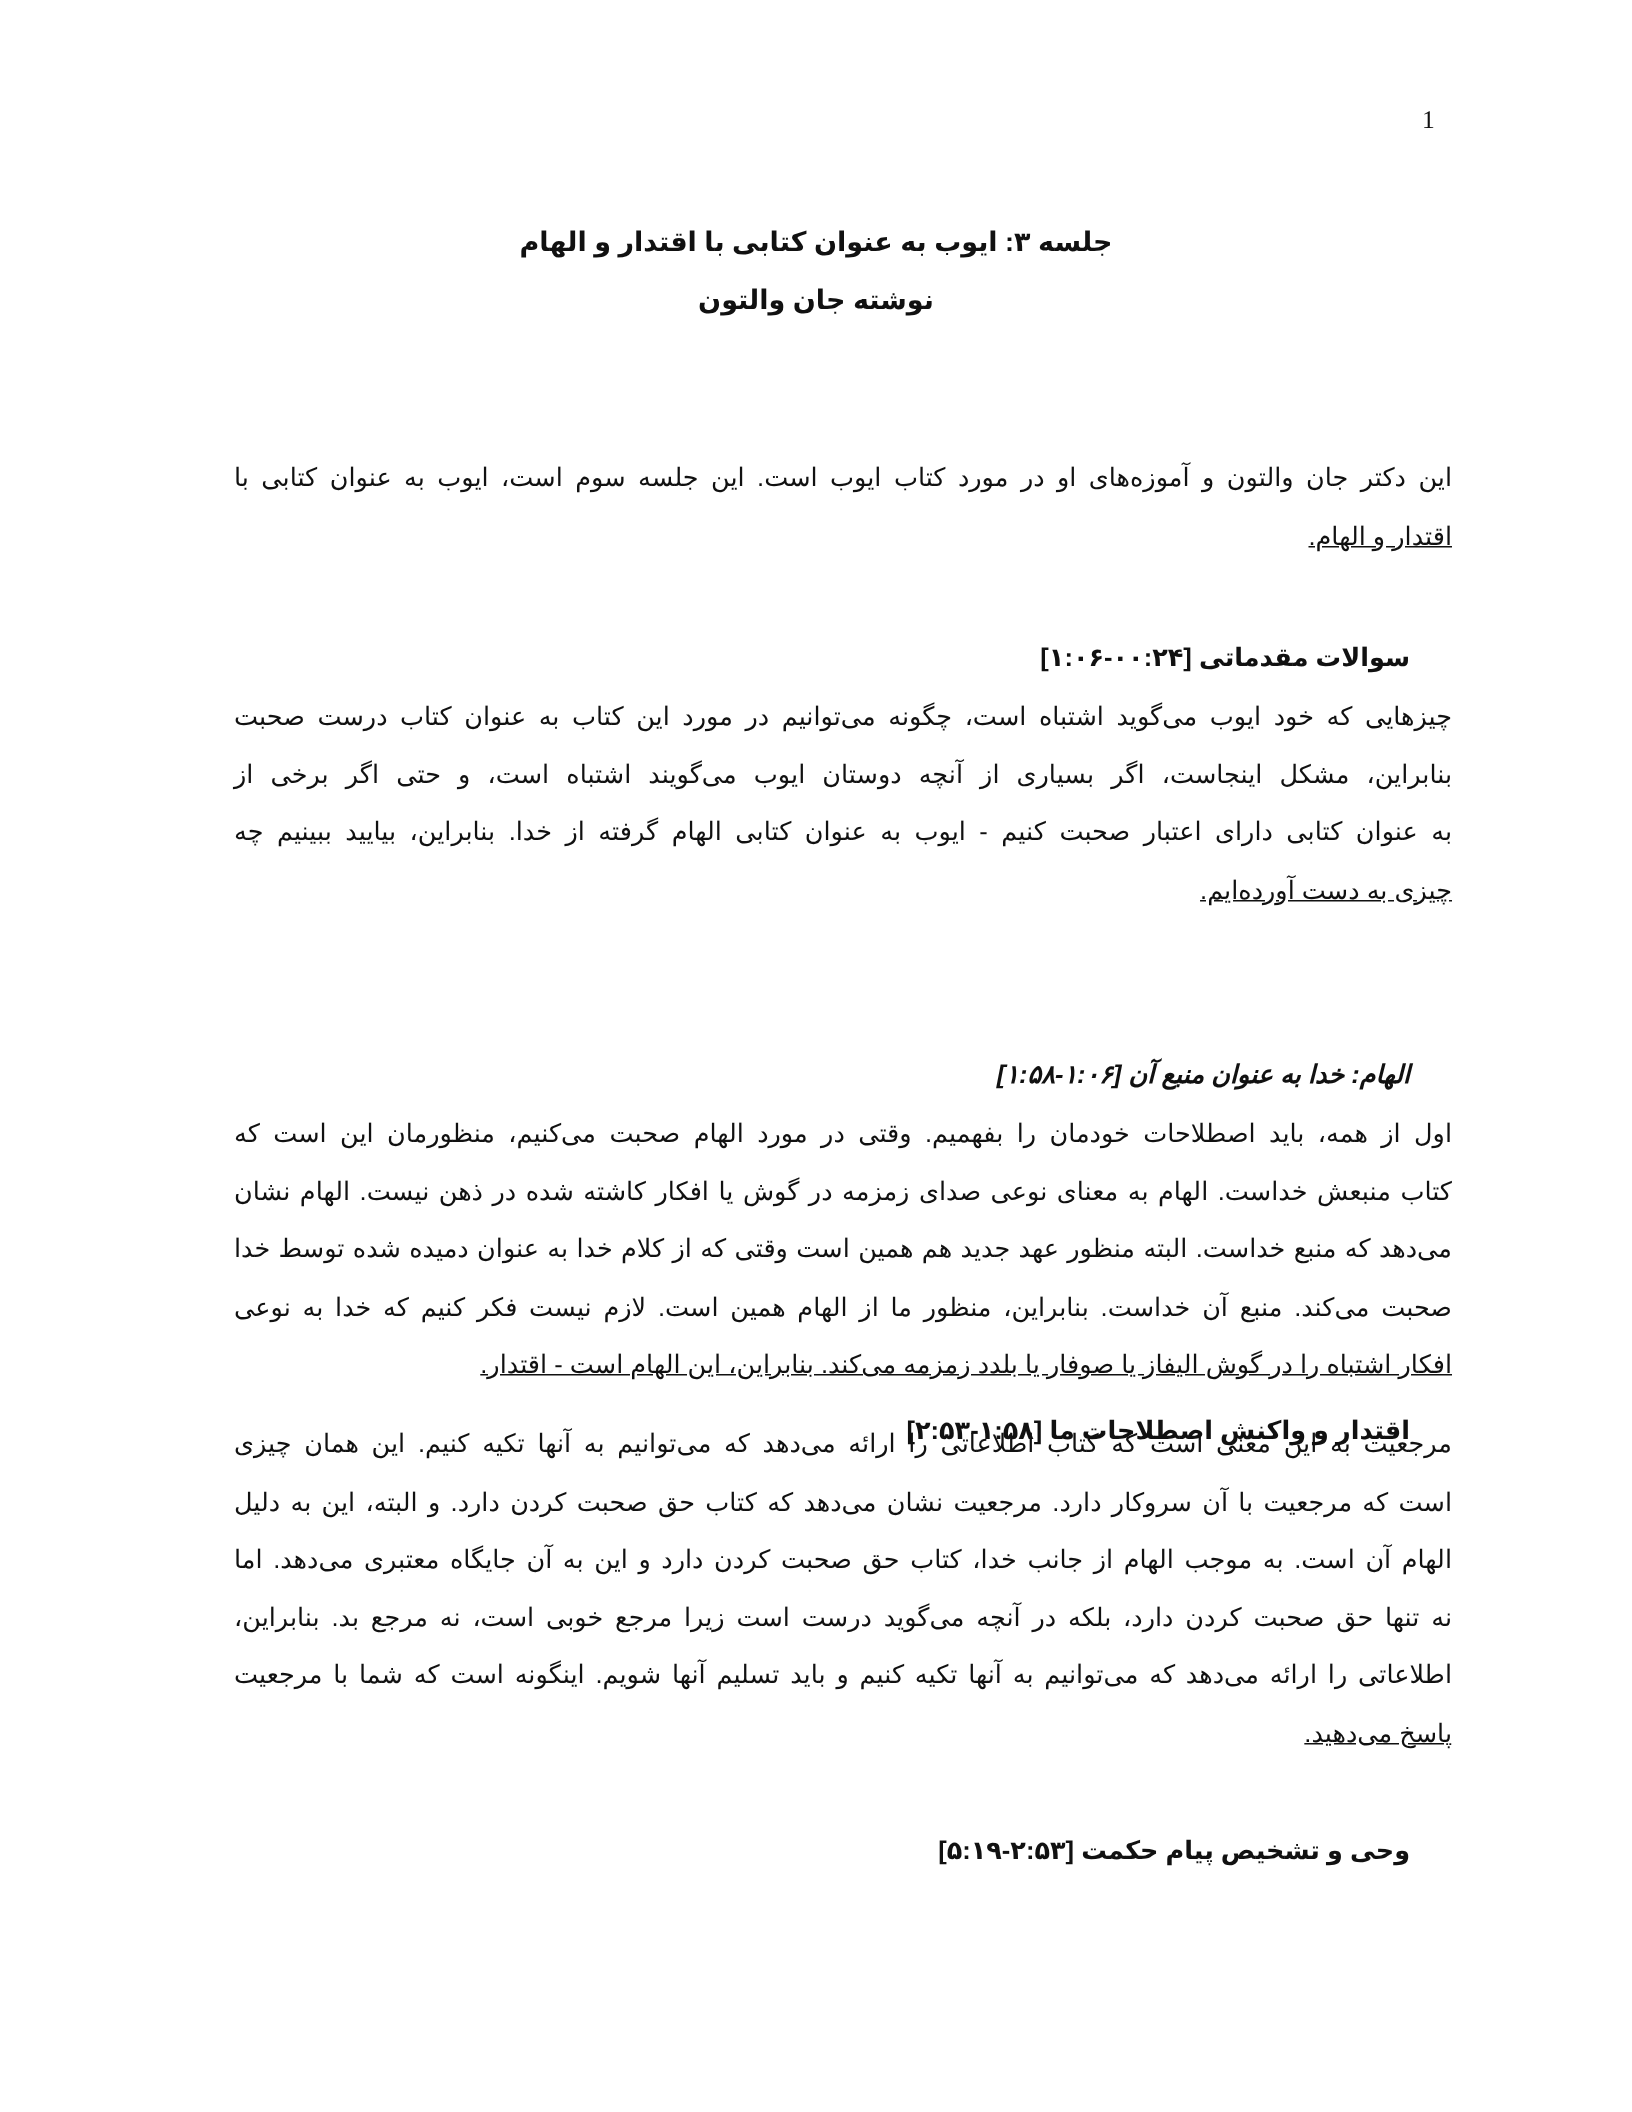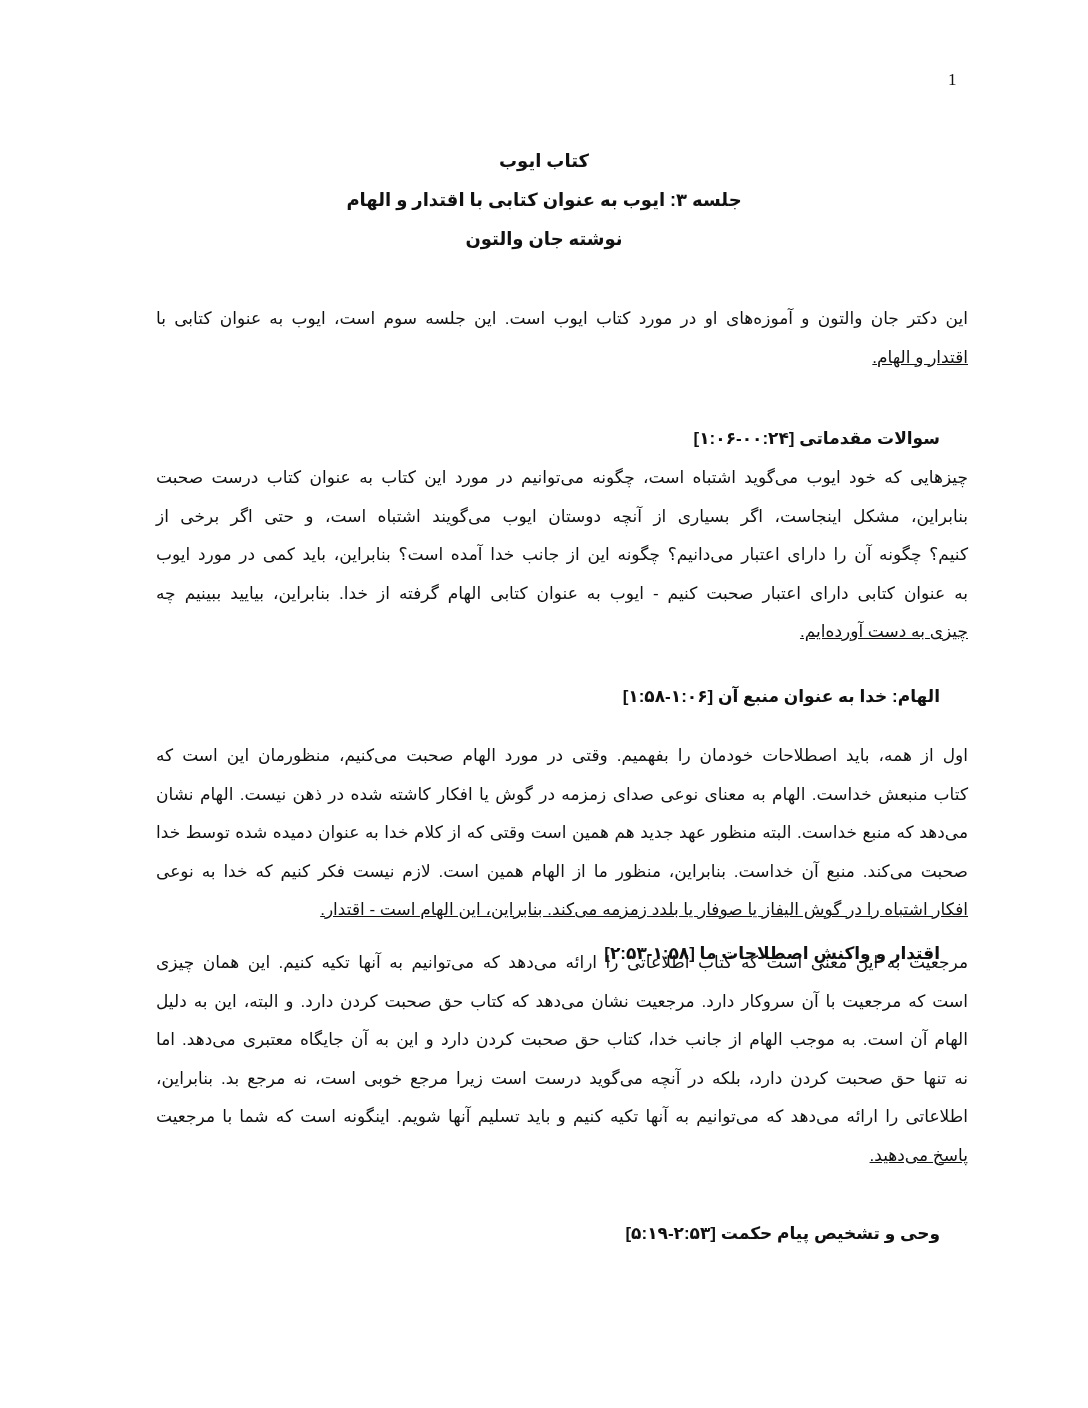--- a/index.html
+++ b/index.html
@@ -81,43 +81,41 @@
     }
   </style>
 </head>
 <body>
 
 <div class="page">
 
   <div class="page-number">1</div>
 
   <div class="title-block">
-    <span class="title-line">کتاب ایوب</span>
     <span class="title-line">جلسه ۳: ایوب به عنوان کتابی با اقتدار و الهام</span>
     <span class="title-line">نوشته جان والتون</span>
   </div>
 
   <div class="content" style="top:300px;">
     <span class="line">این دکتر جان والتون و آموزه‌های او در مورد کتاب ایوب است. این جلسه سوم است، ایوب به عنوان کتابی با</span>
     <span class="line last">اقتدار و الهام.</span>
   </div>
 
   <div class="heading" style="top:420px;">
     <span>سوالات مقدماتی</span>
     <span class="ts">[۱:۰۶-۰۰:۲۴]</span>
   </div>
   <div class="content" style="top:459px;">
     <span class="line">چیزهایی که خود ایوب می‌گوید اشتباه است، چگونه می‌توانیم در مورد این کتاب به عنوان کتاب درست صحبت</span>
     <span class="line">بنابراین، مشکل اینجاست، اگر بسیاری از آنچه دوستان ایوب می‌گویند اشتباه است، و حتی اگر برخی از</span>
-    <span class="line">کنیم؟ چگونه آن را دارای اعتبار می‌دانیم؟ چگونه این از جانب خدا آمده است؟ بنابراین، باید کمی در مورد ایوب</span>
     <span class="line">به عنوان کتابی دارای اعتبار صحبت کنیم - ایوب به عنوان کتابی الهام گرفته از خدا. بنابراین، بیایید ببینیم چه</span>
     <span class="line last">چیزی به دست آورده‌ایم.</span>
   </div>
 
-  <div class="heading" style="top:678px;">
+  <div class="heading" style="top:698px;font-style:italic;">
     <span>الهام: خدا به عنوان منبع آن</span>
     <span class="ts">[۱:۵۸-۱:۰۶]</span>
   </div>
   <div class="content" style="top:737px;">
     <span class="line">اول از همه، باید اصطلاحات خودمان را بفهمیم. وقتی در مورد الهام صحبت می‌کنیم، منظورمان این است که</span>
     <span class="line">کتاب منبعش خداست. الهام به معنای نوعی صدای زمزمه در گوش یا افکار کاشته شده در ذهن نیست. الهام نشان</span>
     <span class="line">می‌دهد که منبع خداست. البته منظور عهد جدید هم همین است وقتی که از کلام خدا به عنوان دمیده شده توسط خدا</span>
     <span class="line">صحبت می‌کند. منبع آن خداست. بنابراین، منظور ما از الهام همین است. لازم نیست فکر کنیم که خدا به نوعی</span>
     <span class="line last">افکار اشتباه را در گوش الیفاز یا صوفار یا بلدد زمزمه می‌کند. بنابراین، این الهام است - اقتدار.</span>
   </div>

